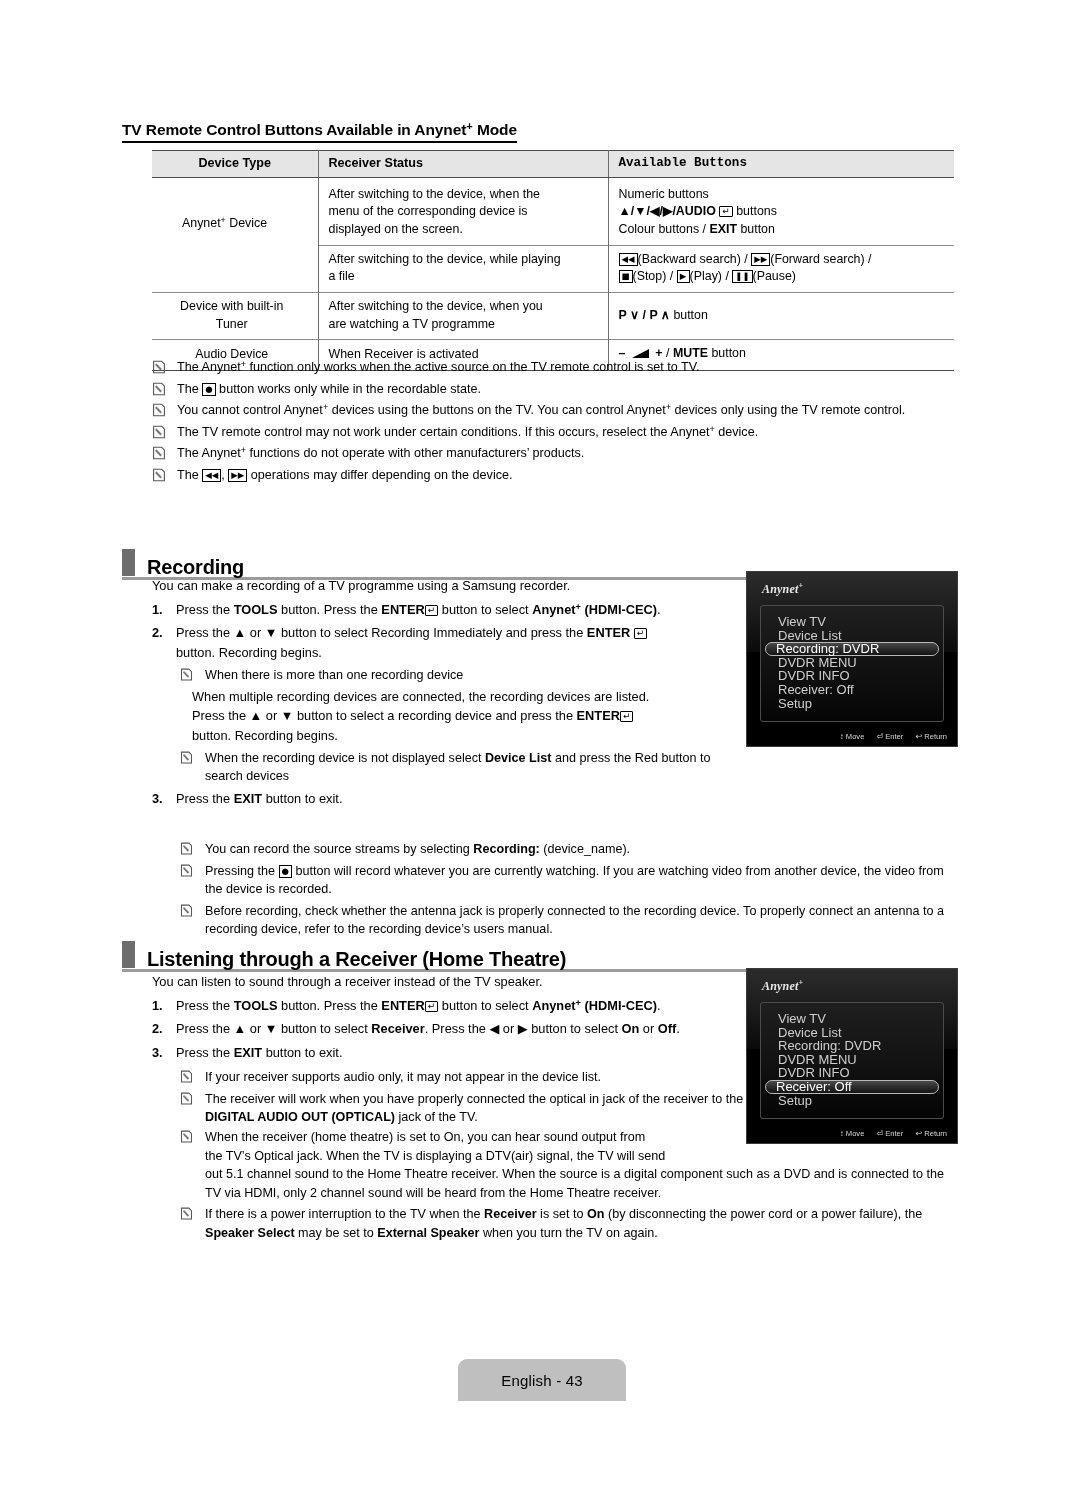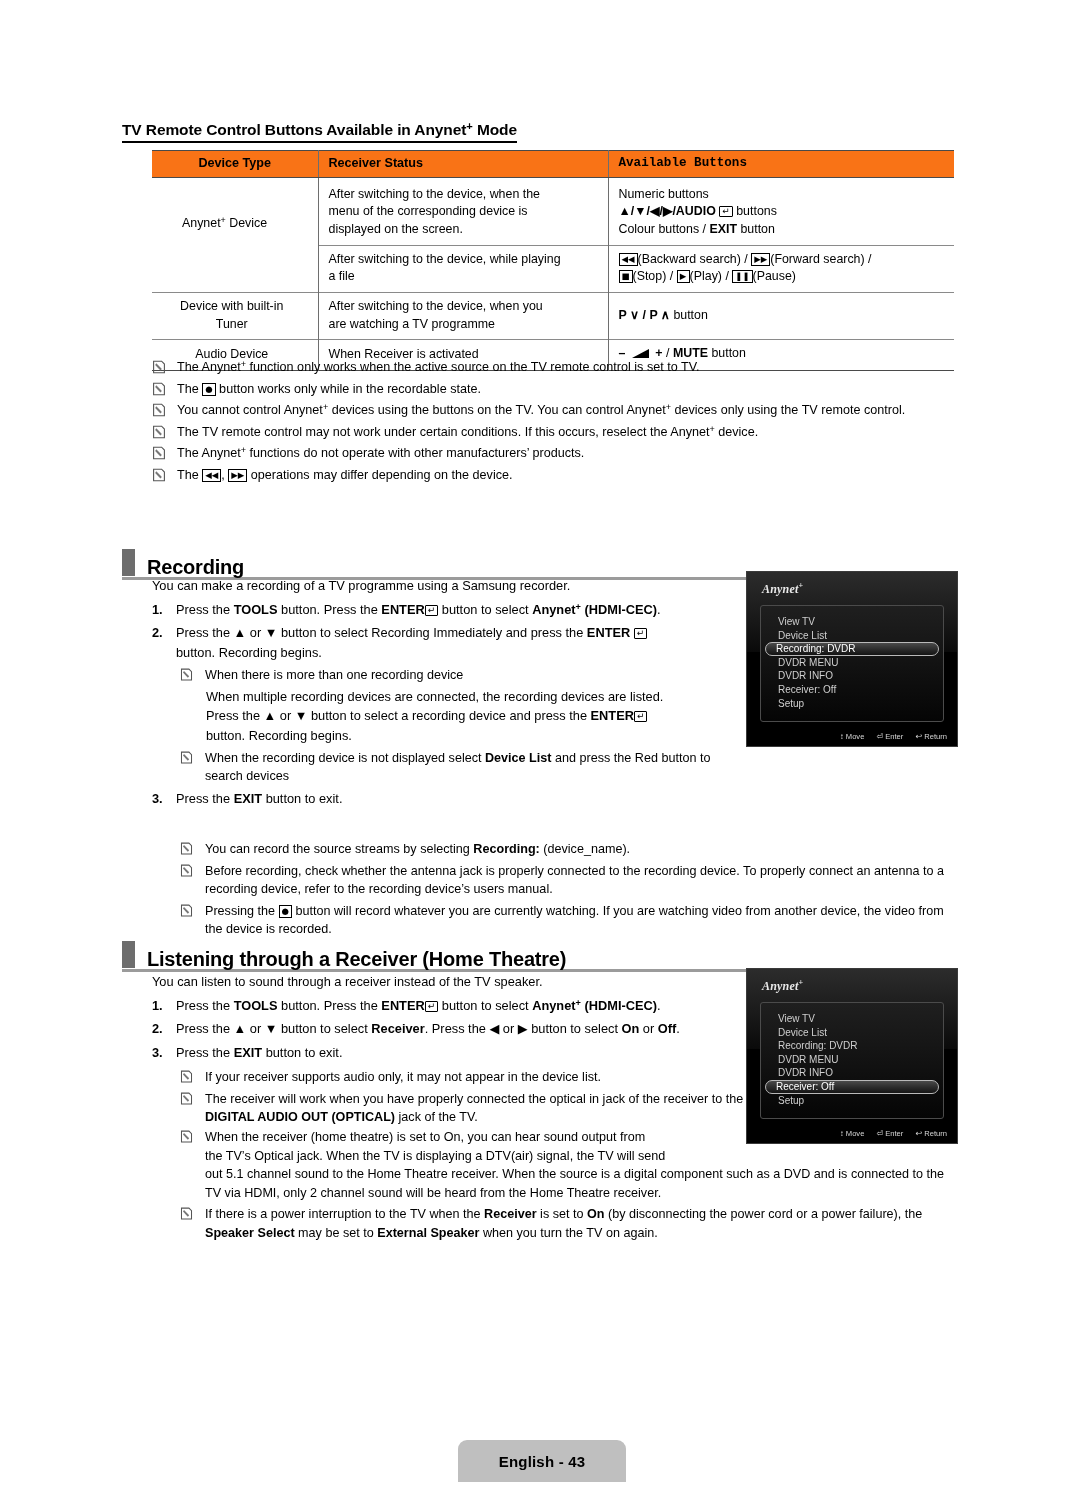--- a/index.html
+++ b/index.html
@@ -39,21 +39,21 @@
     left: 152px; top: 150px;
     width: 802px;
   }
   table.spec {
     border-collapse: collapse;
     width: 100%;
     font-size: 12.4px;
     line-height: 1.42;
   }
   table.spec th {
-    background: #f97316;
+    background: #e5e5e5;
     font-weight: bold;
     font-size: 12.6px;
     text-align: left;
     padding: 4px 0 4px 10px;
     border-top: 1.4px solid #4a4a4a;
     border-bottom: 1.4px solid #4a4a4a;
     border-right: 1.1px solid #6e6e6e;
   }
   table.spec th.c0 { text-align: center; padding-left: 0; }
   table.spec th:last-child { border-right: none; font-family: Liberation Mono, monospace; }
@@ -187,21 +187,21 @@
     left: 13px; right: 13px;
     top: 33px; bottom: 24px;
     border: 1px solid #4b4b4b;
     border-radius: 3px;
     background: linear-gradient(180deg,#1f1f1f 0%, #151515 40%, #050505 100%);
     z-index: 3;
     padding: 9px 0 0 0;
   }
   .tv .mi {
     color: #cfcfcf;
-    font-size: 10px;
+    font-size: 13px;
     line-height: 11.6px;
     padding: 1px 0 1px 11px;
     margin: 0 6px;
     white-space: nowrap;
   }
   .tv .mi.sel {
     border: 1px solid #b9b9b9;
     border-radius: 7px;
     background: linear-gradient(180deg,#4a4a4a 0%,#2a2a2a 55%,#141414 100%);
     color: #fff;
@@ -217,29 +217,29 @@
     display: flex;
     gap: 12px;
     align-items: center;
   }
   .tv .hints span { white-space: nowrap; }
   .tv .hkey { font-size: 8px; }
 
   
   .footer {
     position: absolute;
-    left: 458px; top: 1440px;
+    left: 458px; top: 1359px;
     width: 168px; height: 42px;
     background: #bfbfbf;
     border-radius: 9px 9px 0 0;
     display: flex;
     align-items: center;
     justify-content: center;
     font-size: 15px;
-    font-weight: bold;
+    font-weight: normal;
     letter-spacing: 0.2px;
   }
 
   .vol-tri {
     display: inline-block;
     width: 0; height: 0;
     border-style: solid;
     border-width: 0 0 9px 17px;
     border-color: transparent transparent #000 transparent;
     vertical-align: -1px;
@@ -400,21 +400,21 @@
     <div class="sub">
       <div class="note">
         <span class="nico">
           <svg width="13" height="13" viewBox="0 0 14 14">
               <path d="M1.6 1.2 L9.6 1.2 L12.4 4.0 L12.4 12.8 L1.6 12.8 Z" fill="none" stroke="#555" stroke-width="1.1"></path>
               <path d="M4.3 3.3 L9.9 9.0 L8.4 10.6 L3.2 4.9 Z" fill="#777"></path>
             </svg>
         </span>
         <span class="ntxt">When there is more than one recording device</span>
       </div>
-      <p class="subpara" style="margin-left:26px;">
+      <p class="subpara" style="margin-left:12px;">
         When multiple recording devices are connected, the recording devices are listed.<br>
         Press the ▲ or ▼ button to select a recording device and press the <b>ENTER</b><span class="kb enter">↵</span><br>
         button. Recording begins.
       </p>
       <div class="note">
         <span class="nico">
           <svg width="13" height="13" viewBox="0 0 14 14">
               <path d="M1.6 1.2 L9.6 1.2 L12.4 4.0 L12.4 12.8 L1.6 12.8 Z" fill="none" stroke="#555" stroke-width="1.1"></path>
               <path d="M4.3 3.3 L9.9 9.0 L8.4 10.6 L3.2 4.9 Z" fill="#777"></path>
             </svg>
@@ -439,30 +439,30 @@
       </span>
       <span class="ntxt">You can record the source streams by selecting <b>Recording:</b> (device_name).</span>
     </div>
     <div class="note">
       <span class="nico">
         <svg width="13" height="13" viewBox="0 0 14 14">
             <path d="M1.6 1.2 L9.6 1.2 L12.4 4.0 L12.4 12.8 L1.6 12.8 Z" fill="none" stroke="#555" stroke-width="1.1"></path>
             <path d="M4.3 3.3 L9.9 9.0 L8.4 10.6 L3.2 4.9 Z" fill="#777"></path>
           </svg>
       </span>
+      <span class="ntxt">Pressing the <span class="kb">●</span> button will record whatever you are currently watching. If you are watching video from another device, the video from the device is recorded.</span>
+    </div>
+    <div class="note">
+      <span class="nico">
+        <svg width="13" height="13" viewBox="0 0 14 14">
+            <path d="M1.6 1.2 L9.6 1.2 L12.4 4.0 L12.4 12.8 L1.6 12.8 Z" fill="none" stroke="#555" stroke-width="1.1"></path>
+            <path d="M4.3 3.3 L9.9 9.0 L8.4 10.6 L3.2 4.9 Z" fill="#777"></path>
+          </svg>
+      </span>
       <span class="ntxt">Before recording, check whether the antenna jack is properly connected to the recording device. To properly connect an antenna to a recording device, refer to the recording device’s users manual.</span>
-    </div>
-    <div class="note">
-      <span class="nico">
-        <svg width="13" height="13" viewBox="0 0 14 14">
-            <path d="M1.6 1.2 L9.6 1.2 L12.4 4.0 L12.4 12.8 L1.6 12.8 Z" fill="none" stroke="#555" stroke-width="1.1"></path>
-            <path d="M4.3 3.3 L9.9 9.0 L8.4 10.6 L3.2 4.9 Z" fill="#777"></path>
-          </svg>
-      </span>
-      <span class="ntxt">Pressing the <span class="kb">●</span> button will record whatever you are currently watching. If you are watching video from another device, the video from the device is recorded.</span>
     </div>
   </div>
 
   <div class="sect" style="top:925px;">
     <div class="sect-bar">
       <span class="tick"></span>
       <span class="stitle">Listening through a Receiver (Home Theatre)</span>
     </div>
   </div>
 

